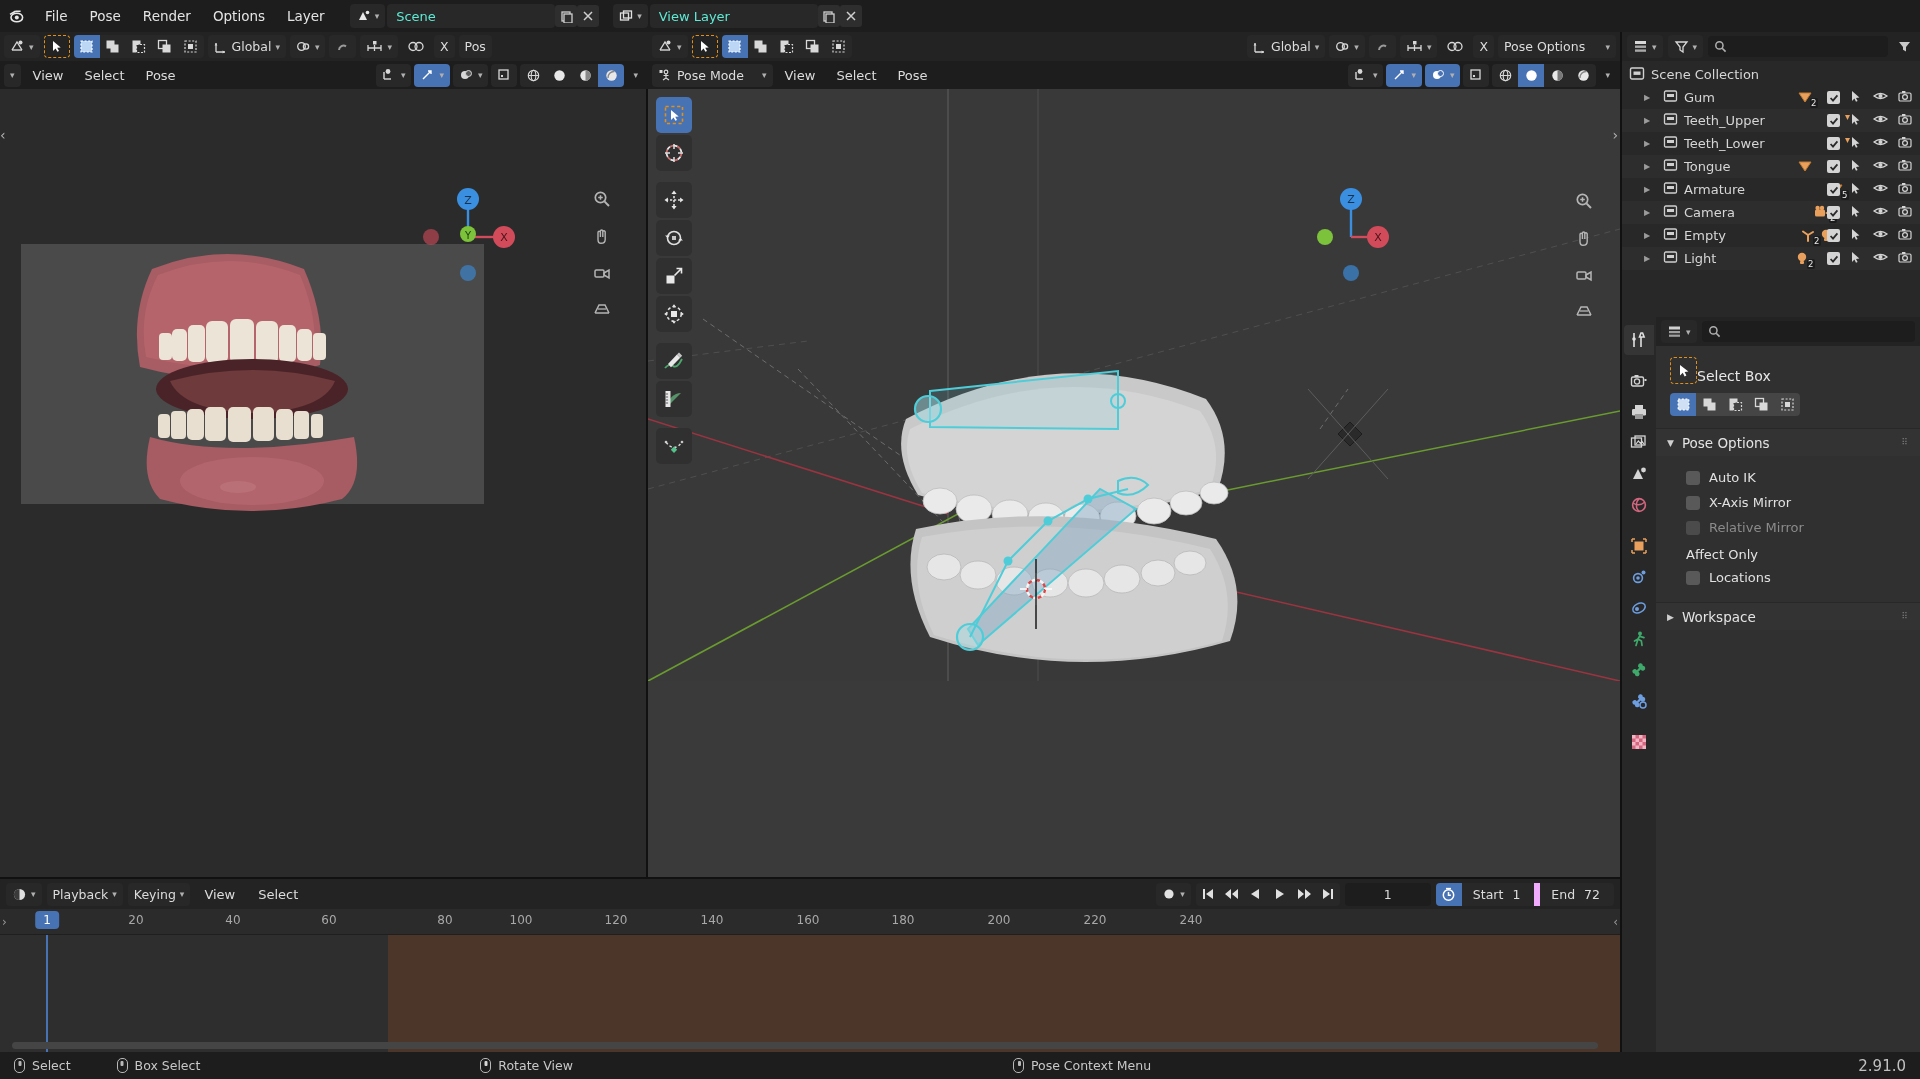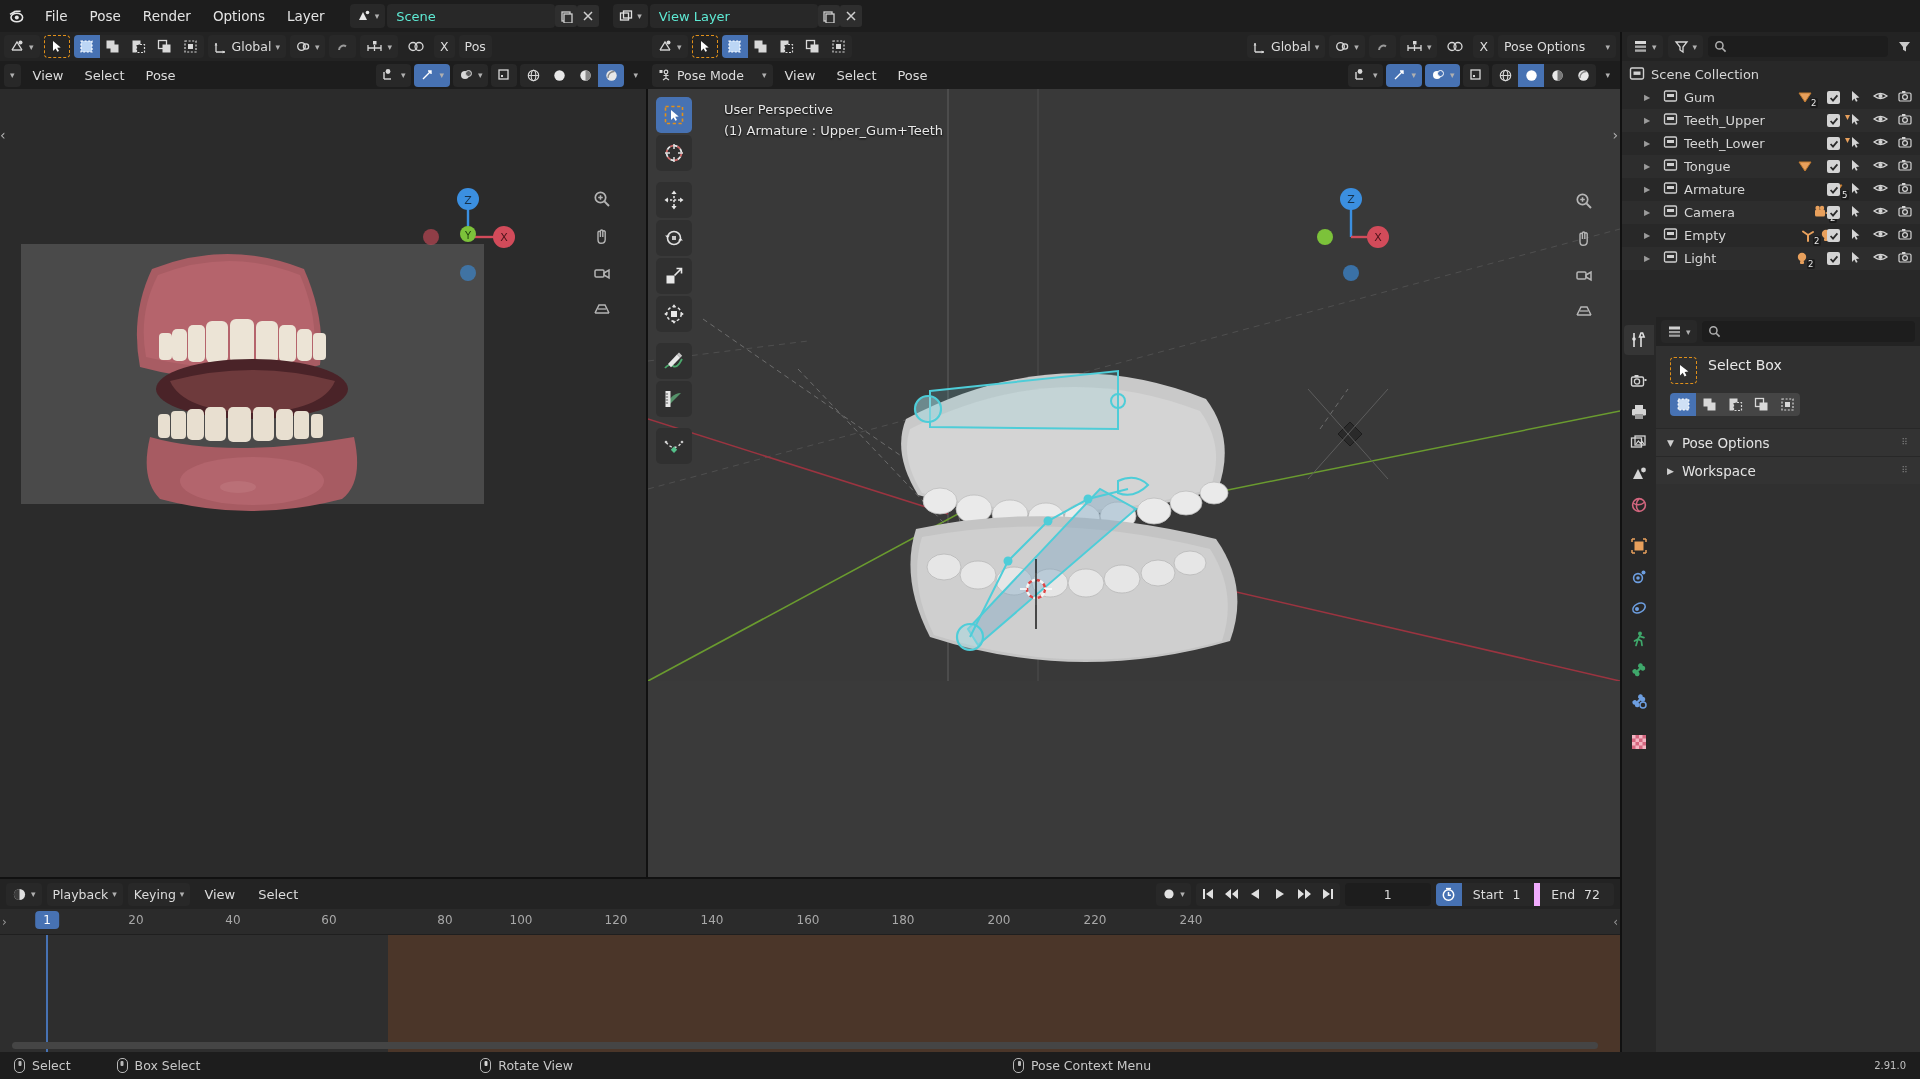--- a/index.html
+++ b/index.html
@@ -88,21 +88,21 @@
   .props-tabs{ width:34px; background:#282828; display:flex; flex-direction:column;
     align-items:center; padding-top:8px; gap:1px; }
   .ptab{ width:30px; height:30px; display:flex; align-items:center; justify-content:center;
     border-radius:4px 0 0 4px; }
   .ptab.active{ background:#353535; }
   .ptab-sep{ height:9px; }
   .props-body{ flex:1; background:#303030; display:flex; flex-direction:column; }
   .props-hdr{ height:29px; background:#232323; display:flex; align-items:center; padding:0 5px; gap:5px; }
   .props-search{ flex:1; background:#1d1d1d; border-radius:4px; height:21px; display:flex;
     align-items:center; padding:0 6px; gap:5px; }
-  .prop-tool-row{ display:flex; align-items:flex-start; gap:11px; padding:11px 14px 6px; }
+  .prop-tool-row{ display:flex; align-items:flex-end; padding:11px 14px 6px; }
   .prop-tool-icon{ width:27px; height:27px; border:1.5px dashed #e0901a; border-radius:4px;
     display:flex; align-items:center; justify-content:center; }
   .prop-modes{ display:flex; padding:3px 14px 12px; }
   .prop-modes > div{ width:26px; height:23px; background:#454545; display:flex;
     align-items:center; justify-content:center; }
   .prop-modes > div:first-child{ border-radius:4px 0 0 4px; }
   .prop-modes > div:last-child{ border-radius:0 4px 4px 0; }
   .prop-modes > div.on{ background:#4772b3; }
   .panel-hdr{ height:28px; background:#333333; display:flex; align-items:center; gap:8px;
     padding:0 11px; border-top:1px solid #282828; }
@@ -135,21 +135,21 @@
   .tl-body{ flex:1; background:#2e2e2e; position:relative; }
   .tl-range-fill{ position:absolute; left:0; top:0; bottom:0; background:#4b3629; }
   .tl-cursor-line{ position:absolute; top:0; bottom:0; width:2px; background:#4772b3; }
   .tl-scroll{ position:absolute; left:12px; right:22px; bottom:3px; height:7px;
     background:#454545; border-radius:4px; }
 
   
   .status{ height:27px; background:#1d1d1d; display:flex; align-items:center;
     padding:0 14px; gap:0; flex:0 0 27px; }
   .st-item{ display:flex; align-items:center; gap:7px; font-size:12.5px; color:#c8c8c8; }
-  .st-ver{ margin-left:auto; font-size:10px; color:#c0c0c0; }
+  .st-ver{ margin-left:auto; font-size:15px; color:#c0c0c0; }
   .mouse{ width:11px; height:15px; border:1.4px solid #b8b8b8; border-radius:5px; position:relative; }
   .mouse i{ position:absolute; width:3px; height:5px; background:#b8b8b8; left:50%;
     transform:translateX(-50%); top:1.5px; border-radius:1px; }
   .mouse.r i{ left:auto; right:1.5px; transform:none; }
   .mouse.m i{ background:#d8d8d8; }
 </style>
 </head>
 <body>
 
 <div class="app">
@@ -696,24 +696,20 @@
               <line x1="703" y1="148" x2="726" y2="148" stroke="#d24b5a" stroke-width="2.4"></line>
               <circle cx="703" cy="110" r="11" fill="#3b8fe0"></circle>
                 <text x="703" y="114" font-size="11" fill="#16324d" text-anchor="middle" font-family="DejaVu Sans">Z</text>
               <circle cx="730" cy="148" r="11" fill="#d24b5a"></circle>
                 <text x="730" y="152" font-size="11" fill="#4a1218" text-anchor="middle" font-family="DejaVu Sans">X</text>
               <circle cx="677" cy="148" r="8" fill="#7cc23a"></circle>
               <circle cx="703" cy="184" r="8" fill="#3b8fe0" opacity=".65"></circle>
             </g>
           </svg>
 
-          <div class="vp-overlay-text">
-            <div>User Perspective</div>
-            <div>(1) Armature : Upper_Gum+Teeth</div>
-          </div>
 
           <div class="vp-toolbar">
             <div class="tb-btn active">
               <svg width="22" height="22" viewBox="0 0 22 22">
                   <rect x="2.5" y="2.5" width="17" height="17" fill="none" stroke="#e0901a" stroke-width="1.6" stroke-dasharray="3.2 2.6"></rect>
                   <path d="M8 6 L8 16 L10.6 13.4 L12.4 16.8 L14 15.9 L12.2 12.8 L15.7 12.4 Z" fill="#fff"></path>
                 </svg>
             </div>
             <div class="tb-btn">
               <svg width="22" height="22" viewBox="0 0 22 22">
@@ -1407,20 +1403,39 @@
                   <rect x="2" y="2" width="11" height="11" fill="none" stroke="#d8d8d8" stroke-dasharray="2 1.6" stroke-width="1.2"></rect>
                   <rect x="5" y="5" width="5" height="5" fill="#d8d8d8"></rect>
                 </svg>
               </div>
           </div>
 
           <div class="panel-hdr">
             <span class="tri">▼</span>
             <span class="panel-title">Pose Options</span>
             <span class="grip">⠿</span>
+          </div>
+          <div class="panel-body">
+            <div class="chk-row">
+              <span class="chk"></span>
+              <span class="chk-lbl">Auto IK</span>
+            </div>
+            <div class="chk-row">
+              <span class="chk"></span>
+              <span class="chk-lbl">X-Axis Mirror</span>
+            </div>
+            <div class="chk-row">
+              <span class="chk dim"></span>
+              <span class="chk-lbl dim">Relative Mirror</span>
+            </div>
+            <div class="sect-lbl">Affect Only</div>
+            <div class="chk-row">
+              <span class="chk"></span>
+              <span class="chk-lbl">Locations</span>
+            </div>
           </div>
 
           <div class="panel-hdr">
             <span class="tri">▶</span>
             <span class="panel-title">Workspace</span>
             <span class="grip">⠿</span>
           </div>
         </div>
       </div>
     </div>

